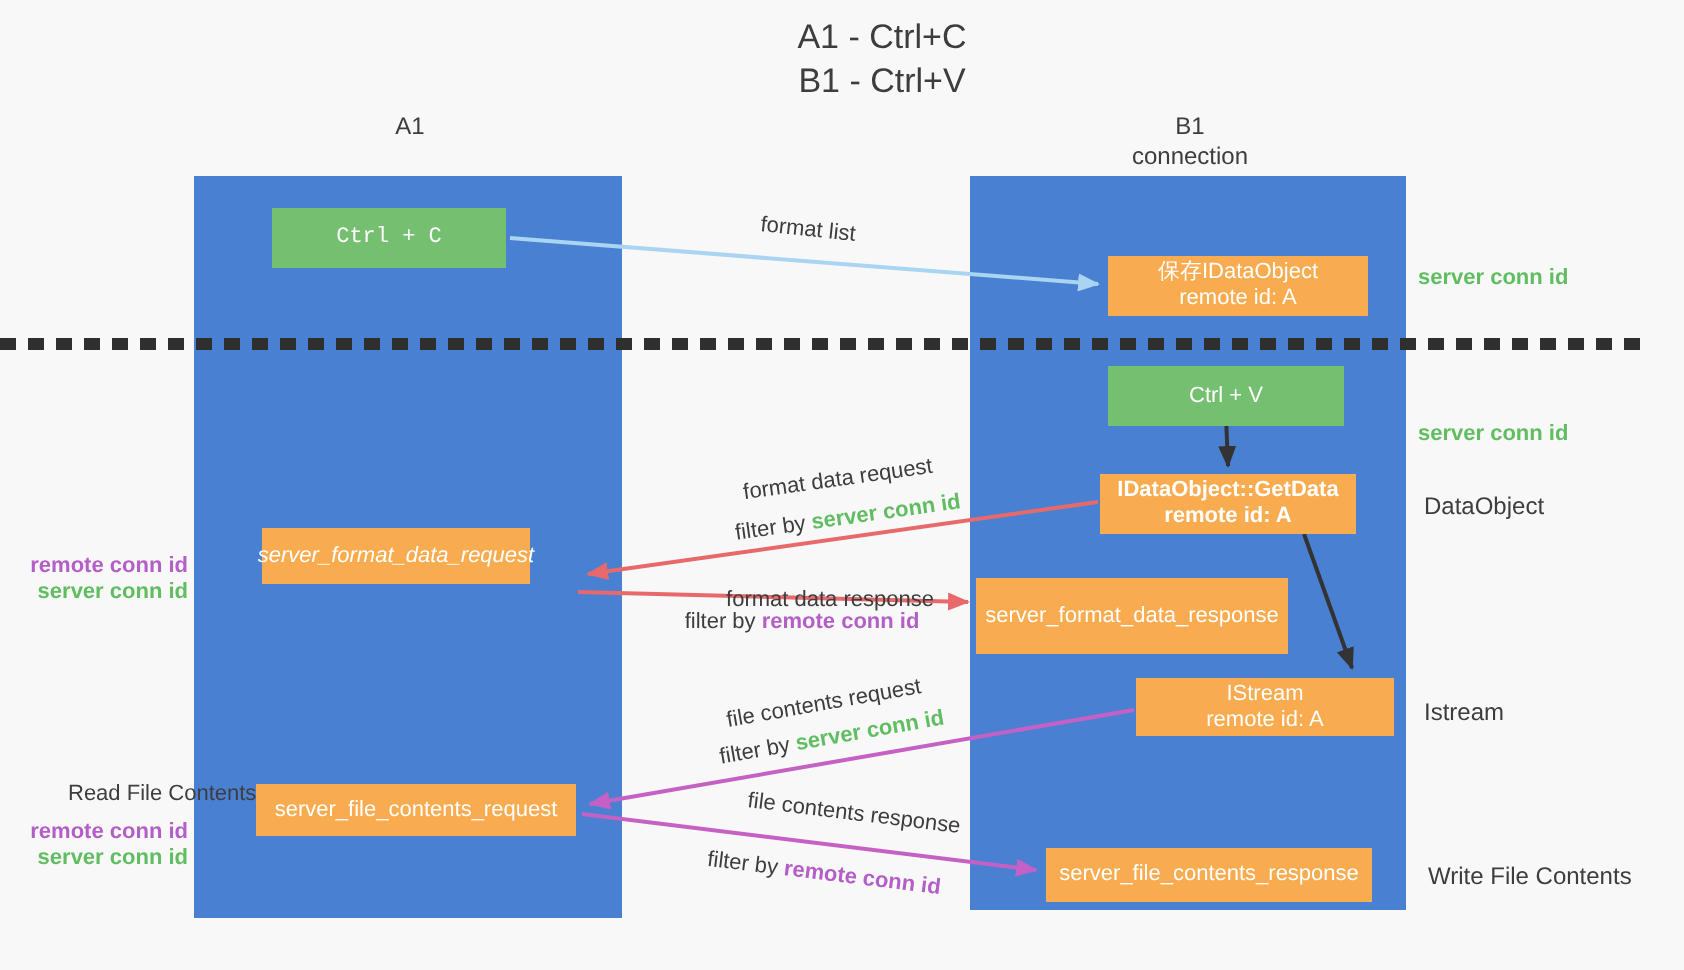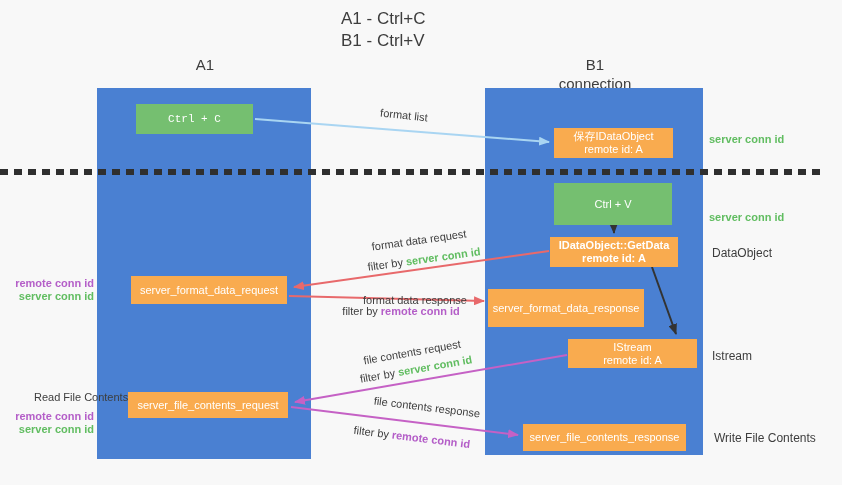--- a/index.html
+++ b/index.html
@@ -8,26 +8,26 @@
     background:var(--bg,#f8f8f8);
   }
   .stage{
     position:relative;
     width:842px;height:485px;
     overflow:hidden;
     background:var(--bg,#f8f8f8);
   }
   .title{
     position:absolute;left:341px;top:8px;width:200px;
-    font-size:17px;line-height:1.3;
+    text-align:center;font-size:17px;line-height:1.3;
     color:var(--text-dark,#3d3d3d);
   }
   .lane-header{
     position:absolute;top:56px;width:110px;text-align:center;
-    font-size:15px;line-height:1.25;color:var(--text-dark,#3d3d3d);
+    font-size:12px;line-height:1.25;color:var(--text-dark,#3d3d3d);
   }
   .lane{
     position:absolute;
     background:var(--lane-blue,#4a80d2);
     z-index:1;
   }
   #lane-left{left:97px;top:88px;width:214px;height:371px;}
   #lane-right{left:485px;top:88px;width:218px;height:367px;}
   svg.overlay{position:absolute;left:0;top:0;z-index:2;}
   .edge-blue{stroke:var(--arrow-blue,#a9d5f2);stroke-width:2;}
@@ -103,35 +103,35 @@
     <line class="edge-red" x1="289" y1="296" x2="484" y2="301" marker-end="url(#mh-red)"></line>
     <line class="edge-black" x1="652" y1="267" x2="676" y2="334" marker-end="url(#mh-black)"></line>
     <line class="edge-magenta" x1="567" y1="355" x2="295" y2="402" marker-end="url(#mh-magenta)"></line>
     <line class="edge-magenta" x1="291" y1="407" x2="518" y2="435" marker-end="url(#mh-magenta)"></line>
   </svg>
 
   <div class="node green" style="left:136px;top:104px;width:117px;height:30px;font-family:Liberation Mono, monospace;">
     <div>Ctrl + C</div>
   </div>
 
-  <div class="node orange" style="left:554px;top:128px;width:119px;height:30px;">
+  <div class="node orange" style="left:554px;top:128px;width:130px;height:30px;">
     <div>保存IDataObject</div>
     <div>remote id: A</div>
   </div>
 
-  <div class="node green" style="left:554px;top:183px;width:118px;height:42px;">
+  <div class="node green" style="left:554px;top:183px;width:118px;height:30px;">
     <div>Ctrl + V</div>
   </div>
 
   <div class="node orange" style="left:550px;top:237px;width:128px;height:30px;font-weight:bold;">
     <div>IDataObject::GetData</div>
     <div>remote id: A</div>
   </div>
 
-  <div class="node orange" style="left:131px;top:276px;width:156px;height:28px;">
+  <div class="node orange" style="left:131px;top:264px;width:134px;height:28px;font-style:italic;">
     <div>server_format_data_request</div>
   </div>
 
   <div class="node orange" style="left:488px;top:289px;width:156px;height:38px;">
     <div>server_format_data_response</div>
   </div>
 
   <div class="node orange" style="left:568px;top:339px;width:129px;height:29px;">
     <div>IStream</div>
     <div>remote id: A</div>

